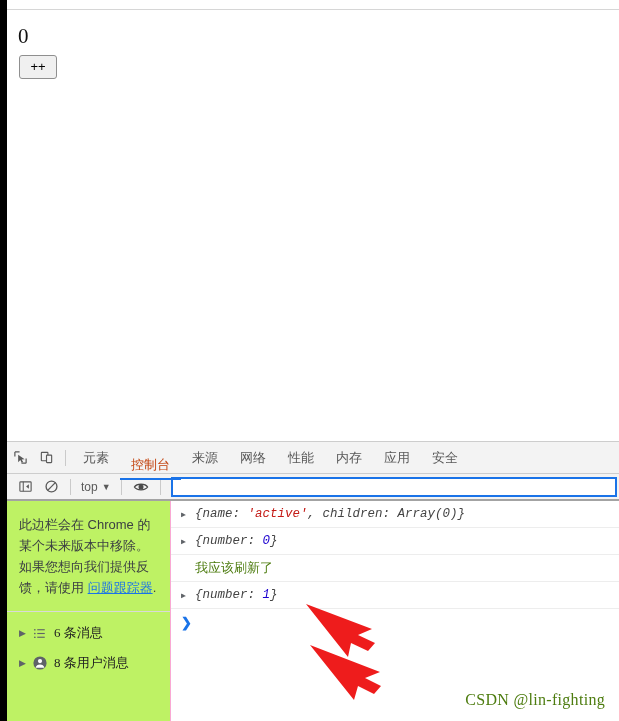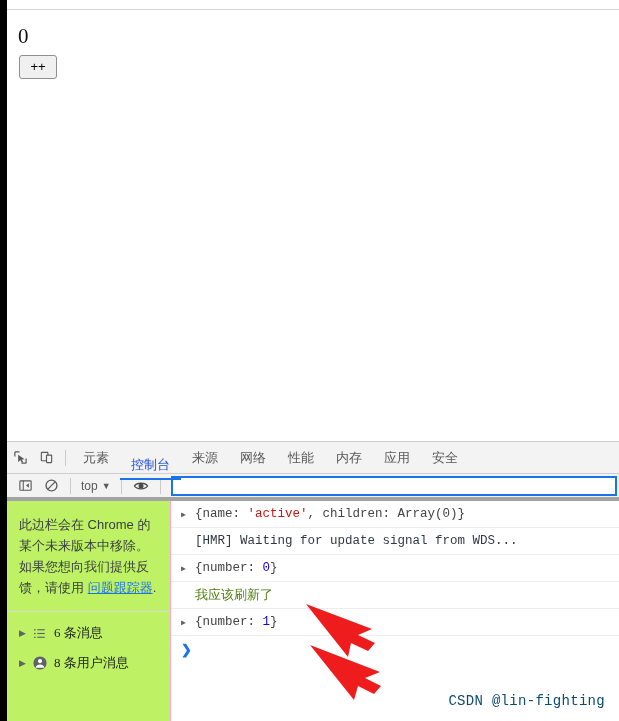--- a/index.html
+++ b/index.html
@@ -98,32 +98,32 @@
     padding: 0 11px;
     height: 31px;
     display: flex; align-items: center;
     color: #5a5a5a;
     font-size: 13px;
     cursor: default;
     font-family: "Liberation Sans", sans-serif;
     white-space: nowrap;
   }
   .dt-tab.active {
-    color: #1d4ed8;
+    color: #c2410c;
     box-shadow: inset 0 -2px 0 0 #1a73e8;
     margin-top: 14px;
   }
 
   
   .dt-console-toolbar {
     display: flex;
     align-items: center;
     height: 27px;
     background: #f3f3f3;
-    border-bottom: 4px solid #a3a3a3;
+    border-bottom: 2px solid #a3a3a3;
     padding-left: 5px;
   }
   .ctx-select {
     display: flex; align-items: center;
     color: #5a5a5a;
     font-size: 12px;
     padding: 0 4px;
     cursor: default;
     white-space: nowrap;
   }
@@ -211,21 +211,21 @@
     color: #303942;
     white-space: nowrap;
   }
   .msg-caret {
     width: 14px;
     flex: 0 0 14px;
     color: #5f6368;
     font-size: 8px;
   }
   .msg-caret.empty { visibility: hidden; }
-  .msg-obj { }
+  .msg-obj { font-style: italic; }
   .tok-str { color: #c41a16; }
   .tok-num { color: #1c00cf; }
   .tok-plain { color: #444444; }
   .msg-cn {
     font-family: "Liberation Sans", sans-serif;
     font-style: normal;
     font-size: 13px;
     color: #4d7c0f;
   }
   .prompt-row {
@@ -247,23 +247,23 @@
     left: 0; top: 0;
     width: 619px; height: 721px;
     pointer-events: none;
     z-index: 60;
   }
 
   .watermark {
     position: absolute;
     right: 14px;
     bottom: 12px;
-    font-size: 14px;
-    color: #0c4a6e;
-    font-family: Liberation Mono, monospace;
+    font-size: 16px;
+    color: #4d7c0f;
+    font-family: Liberation Serif, serif;
     z-index: 50;
     letter-spacing: 0.3px;
   }
 </style>
 </head>
 <body>
 
 <div id="root">
 
   <div class="left-gutter"></div>
@@ -368,24 +368,20 @@
         </div>
       </div>
 
       <div class="dt-messages">
 
         <div class="msg-row">
           <span class="msg-caret">▶</span>
           <span class="msg-obj"><span class="tok-plain">{name: </span><span class="tok-str">'active'</span><span class="tok-plain">, children: Array(0)}</span></span>
         </div>
 
-        <div class="msg-row">
-          <span class="msg-caret empty"></span>
-          <span>[HMR] Waiting for update signal from WDS...</span>
-        </div>
 
         <div class="msg-row">
           <span class="msg-caret">▶</span>
           <span class="msg-obj"><span class="tok-plain">{number: </span><span class="tok-num">0</span><span class="tok-plain">}</span></span>
         </div>
 
         <div class="msg-row">
           <span class="msg-caret empty"></span>
           <span class="msg-cn">我应该刷新了</span>
         </div>

